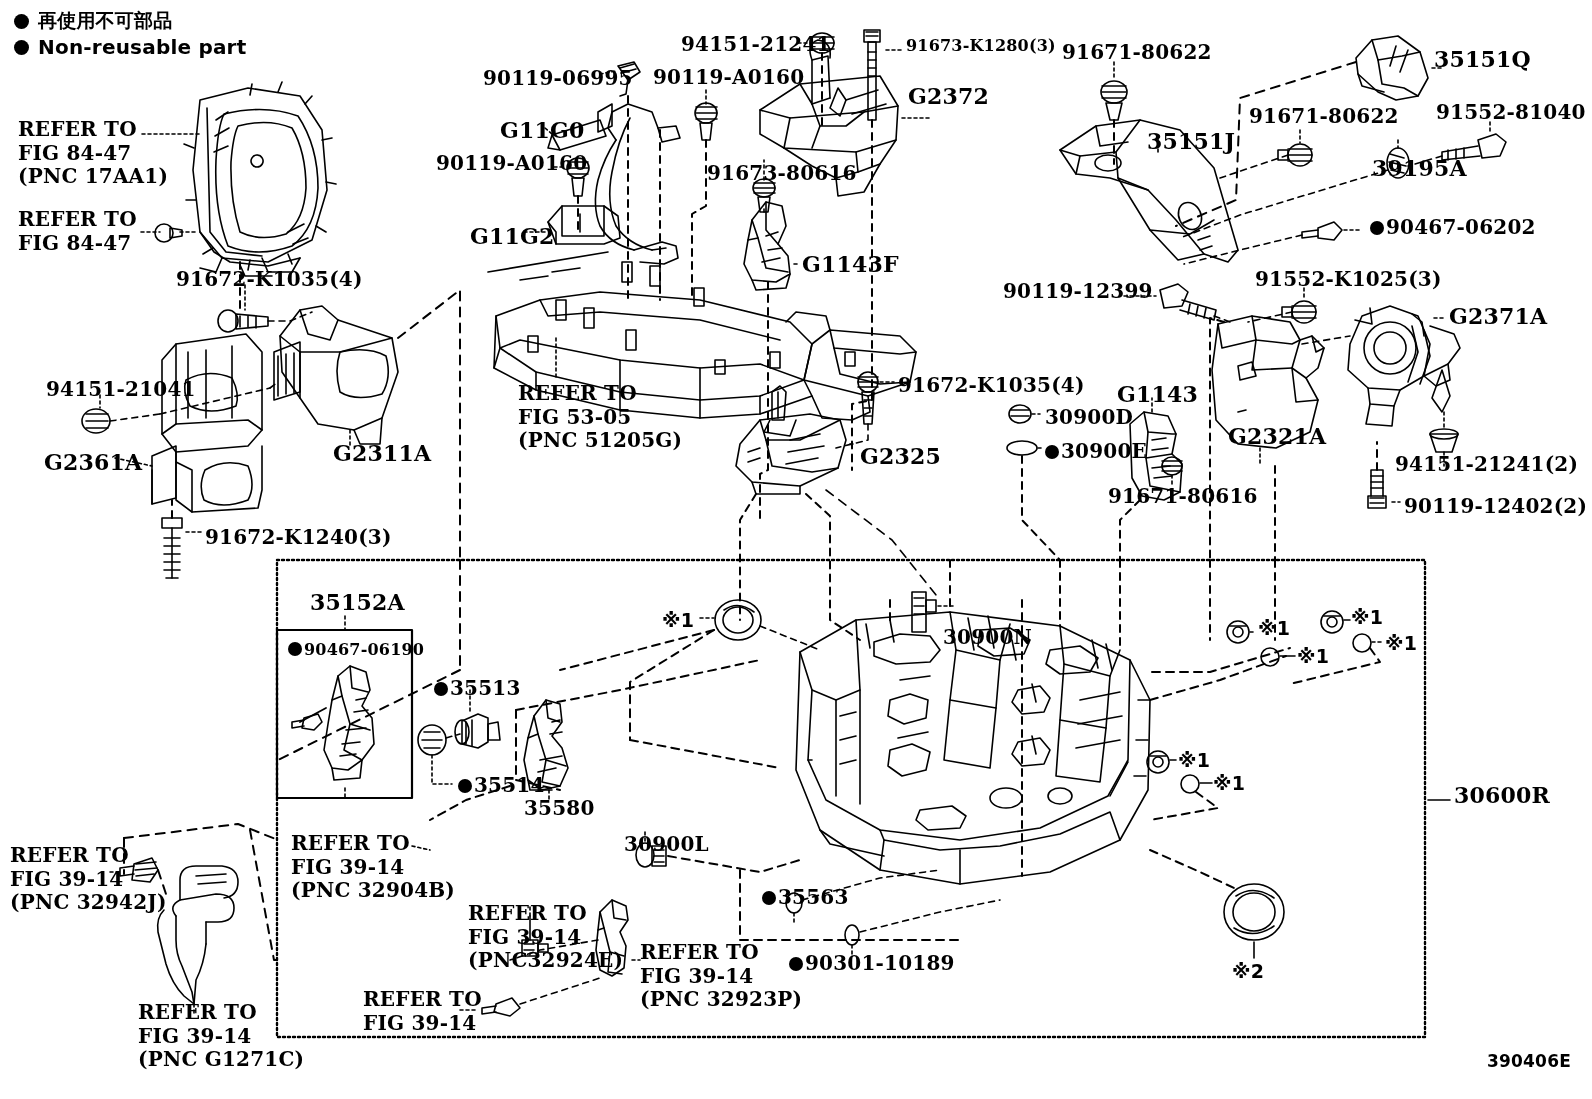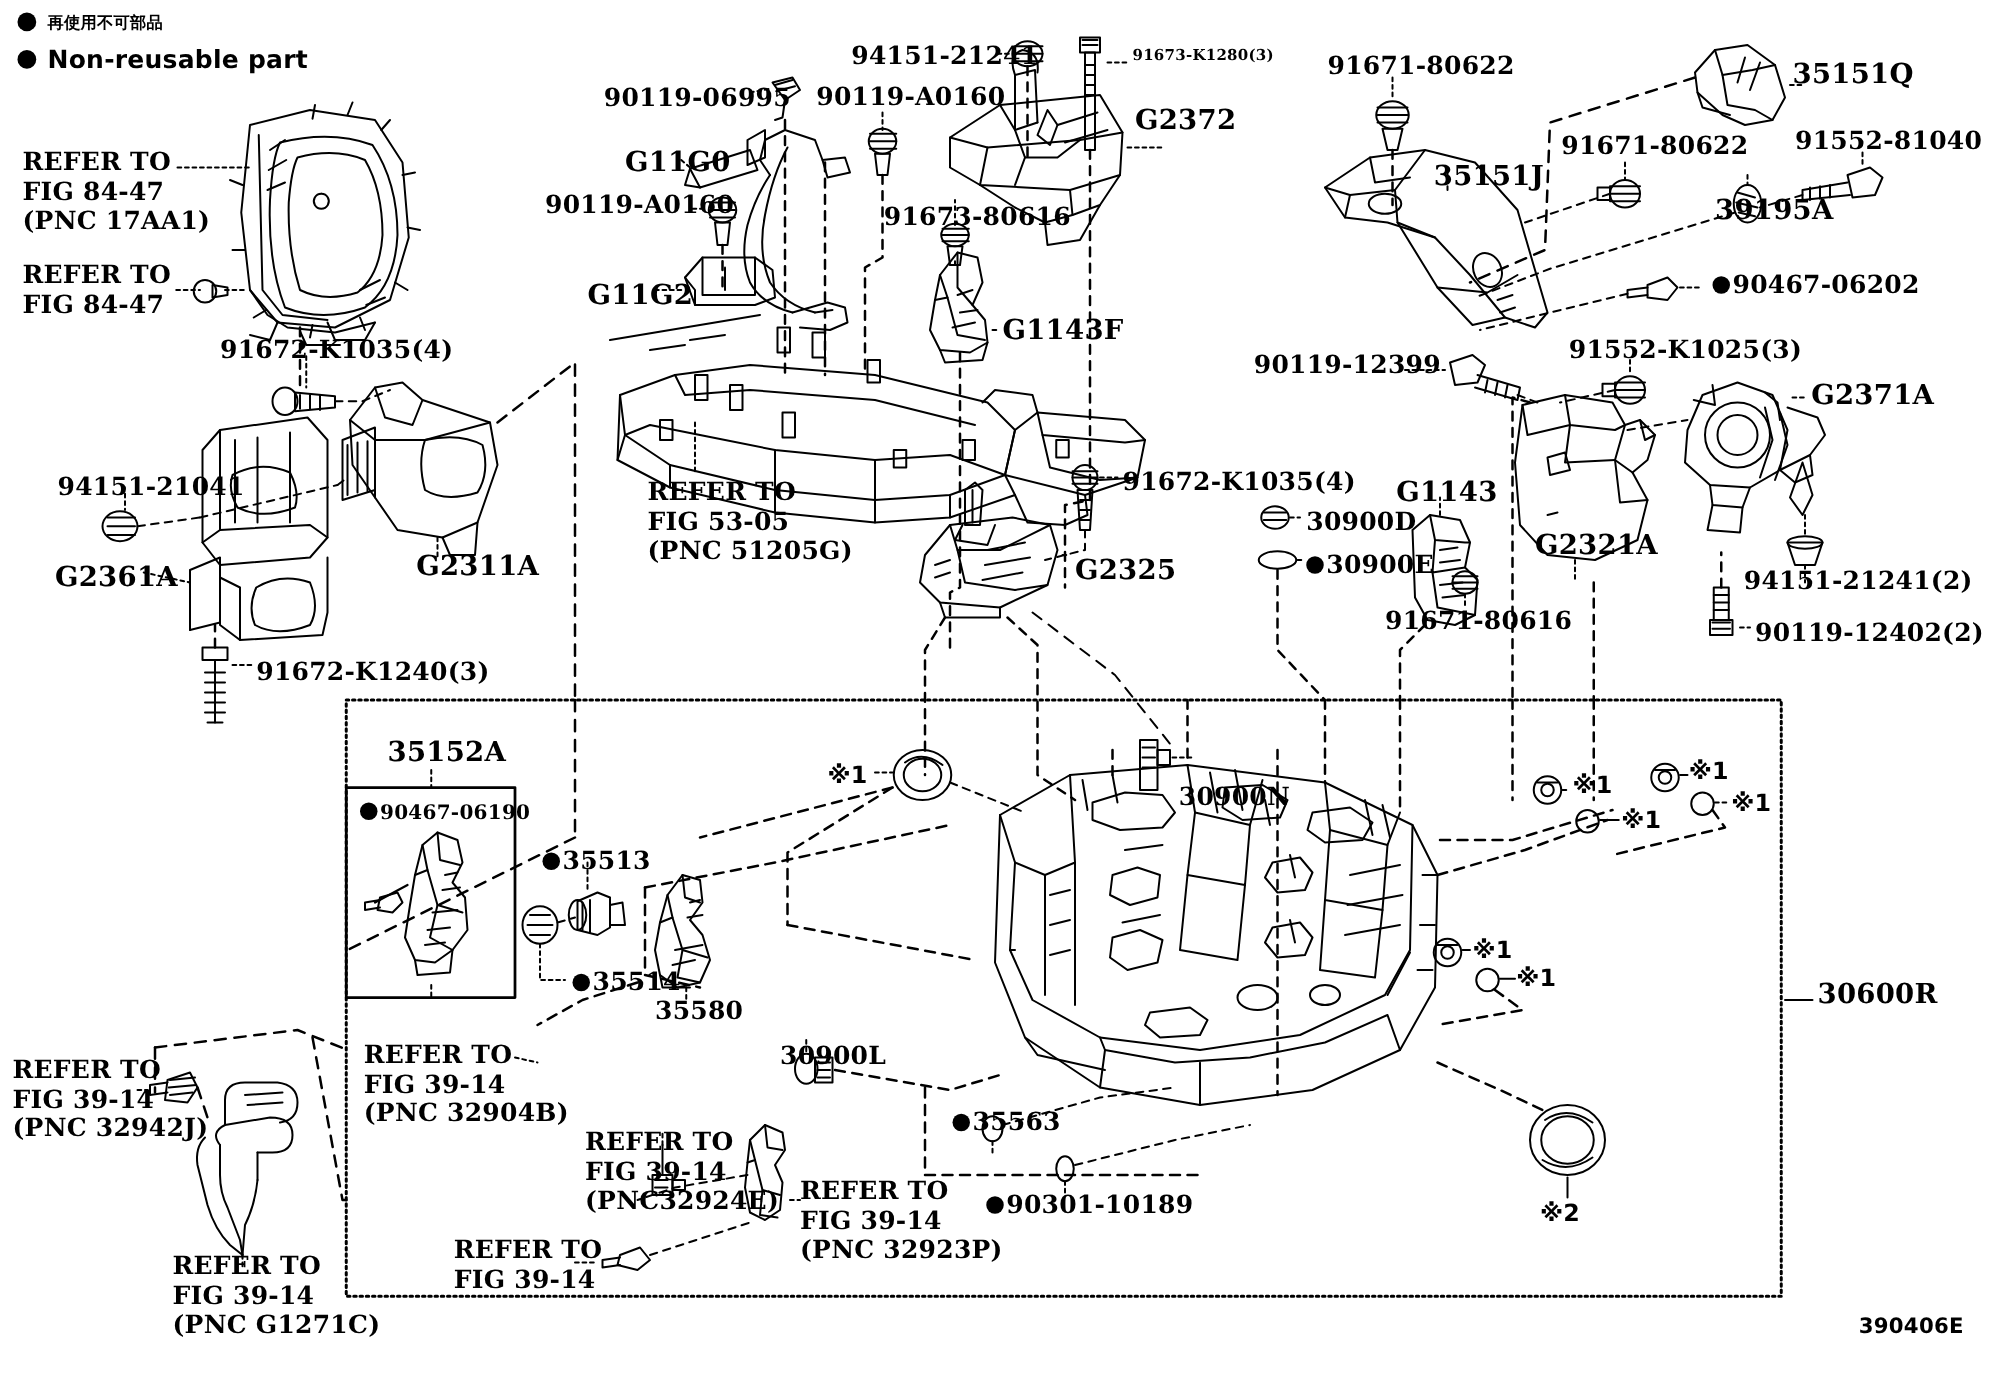--- a/index.html
+++ b/index.html
@@ -14,21 +14,21 @@
   .lbl{
     position:absolute;
     font-family:"DejaVu Serif","Liberation Serif",serif;
     font-weight:bold;
     color:#000;
     white-space:pre;
     line-height:1.18;
     letter-spacing:0.2px;
   }
   .lbl.sans{font-family:"DejaVu Sans","Liberation Sans",sans-serif;font-weight:bold;}
-  .lbl.jp{font-family:Liberation Sans, sans-serif;font-weight:bold;font-size:13px;text-align:center;}
+  .lbl.jp{font-family:Liberation Sans, sans-serif;font-weight:bold;font-size:19px;text-align:center;}
   .legend-row{position:absolute;display:flex;align-items:center;gap:9px;}
   .dot{display:inline-block;width:15px;height:15px;border-radius:50%;background:#000;flex:none;}
   .dot-inline{display:inline-block;width:14px;height:14px;border-radius:50%;background:#000;
     vertical-align:-1px;margin-right:2px;}
   .kome{font-family:"DejaVu Sans","Liberation Sans",sans-serif;font-weight:bold;}
 </style>
 </head>
 <body>
 
 <div id="page">
@@ -649,21 +649,21 @@
       <div class="lbl" style="left: 46px; top: 378px; font-size: 20px;"><span style="white-space: pre;">94151-21041</span></div>
       <div class="lbl" style="left: 44px; top: 450px; font-size: 22px;"><span style="white-space: pre;">G2361A</span></div>
       <div class="lbl" style="left: 333px; top: 441px; font-size: 22px;"><span style="white-space: pre;">G2311A</span></div>
       <div class="lbl" style="left: 205px; top: 526px; font-size: 20px;"><span style="white-space: pre;">91672-K1240(3)</span></div>
       <div class="lbl" style="left: 483px; top: 67px; font-size: 20px;"><span style="white-space: pre;">90119-06995</span></div>
       <div class="lbl" style="left: 653px; top: 66px; font-size: 20px;"><span style="white-space: pre;">90119-A0160</span></div>
       <div class="lbl" style="left: 500px; top: 118px; font-size: 22px;"><span style="white-space: pre;">G11G0</span></div>
       <div class="lbl" style="left: 436px; top: 152px; font-size: 20px;"><span style="white-space: pre;">90119-A0160</span></div>
       <div class="lbl" style="left: 470px; top: 224px; font-size: 22px;"><span style="white-space: pre;">G11G2</span></div>
       <div class="lbl" style="left: 681px; top: 33px; font-size: 20px;"><span style="white-space: pre;">94151-21241</span></div>
-      <div class="lbl" style="left: 906px; top: 37px; font-size: 12px;"><span style="white-space: pre;">91673-K1280(3)</span></div>
+      <div class="lbl" style="left: 906px; top: 37px; font-size: 16px;"><span style="white-space: pre;">91673-K1280(3)</span></div>
       <div class="lbl" style="left: 908px; top: 84px; font-size: 22px;"><span style="white-space: pre;">G2372</span></div>
       <div class="lbl" style="left: 707px; top: 162px; font-size: 20px;"><span style="white-space: pre;">91673-80616</span></div>
       <div class="lbl" style="left: 802px; top: 252px; font-size: 22px;"><span style="white-space: pre;">G1143F</span></div>
       <div class="lbl" style="left: 518px; top: 382px; font-size: 20px;"><span style="white-space: pre;">REFER TO
 FIG 53-05
 (PNC 51205G)</span></div>
       <div class="lbl" style="left: 898px; top: 374px; font-size: 20px;"><span style="white-space: pre;">91672-K1035(4)</span></div>
       <div class="lbl" style="left: 860px; top: 444px; font-size: 22px;"><span style="white-space: pre;">G2325</span></div>
       <div class="lbl" style="left: 1062px; top: 41px; font-size: 20px;"><span style="white-space: pre;">91671-80622</span></div>
       <div class="lbl" style="left: 1434px; top: 47px; font-size: 22px;"><span style="white-space: pre;">35151Q</span></div>

